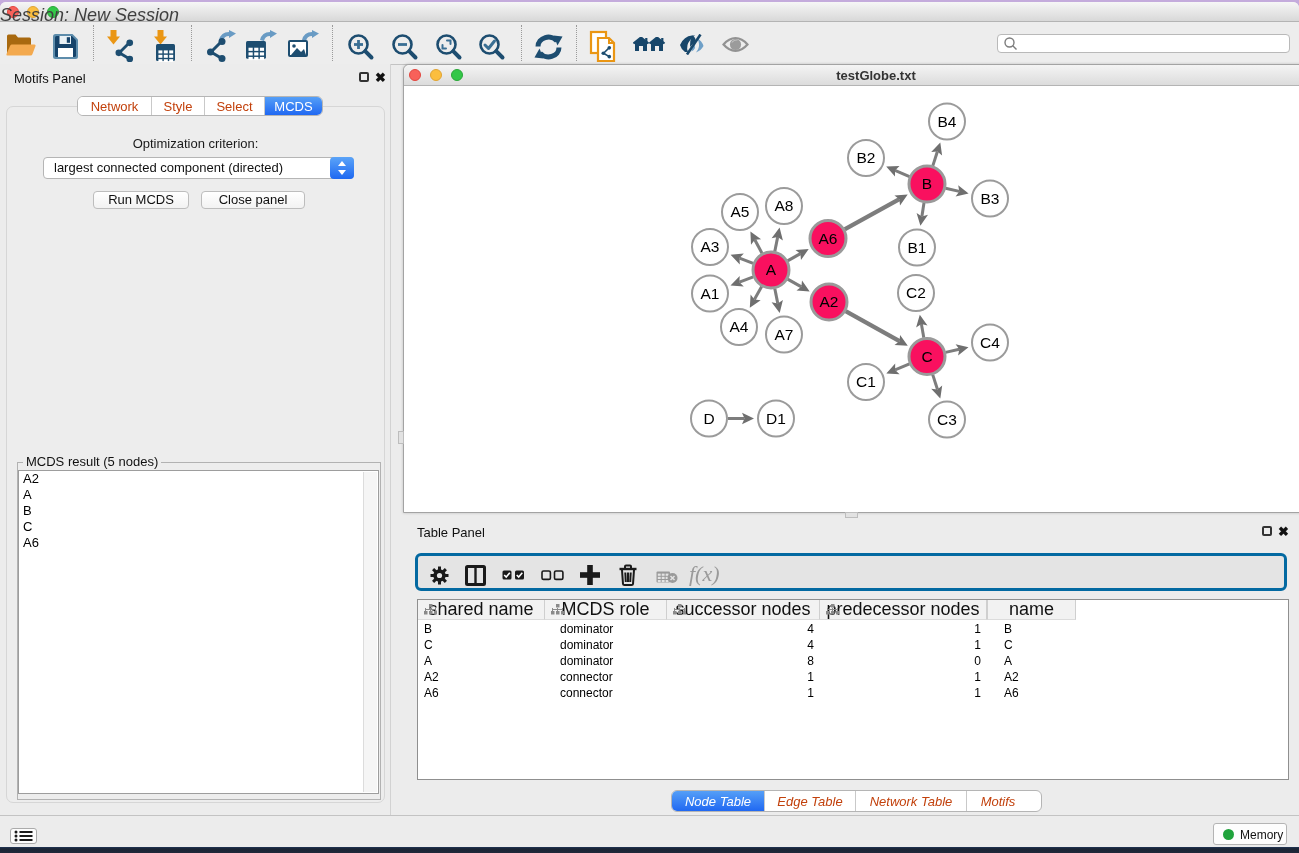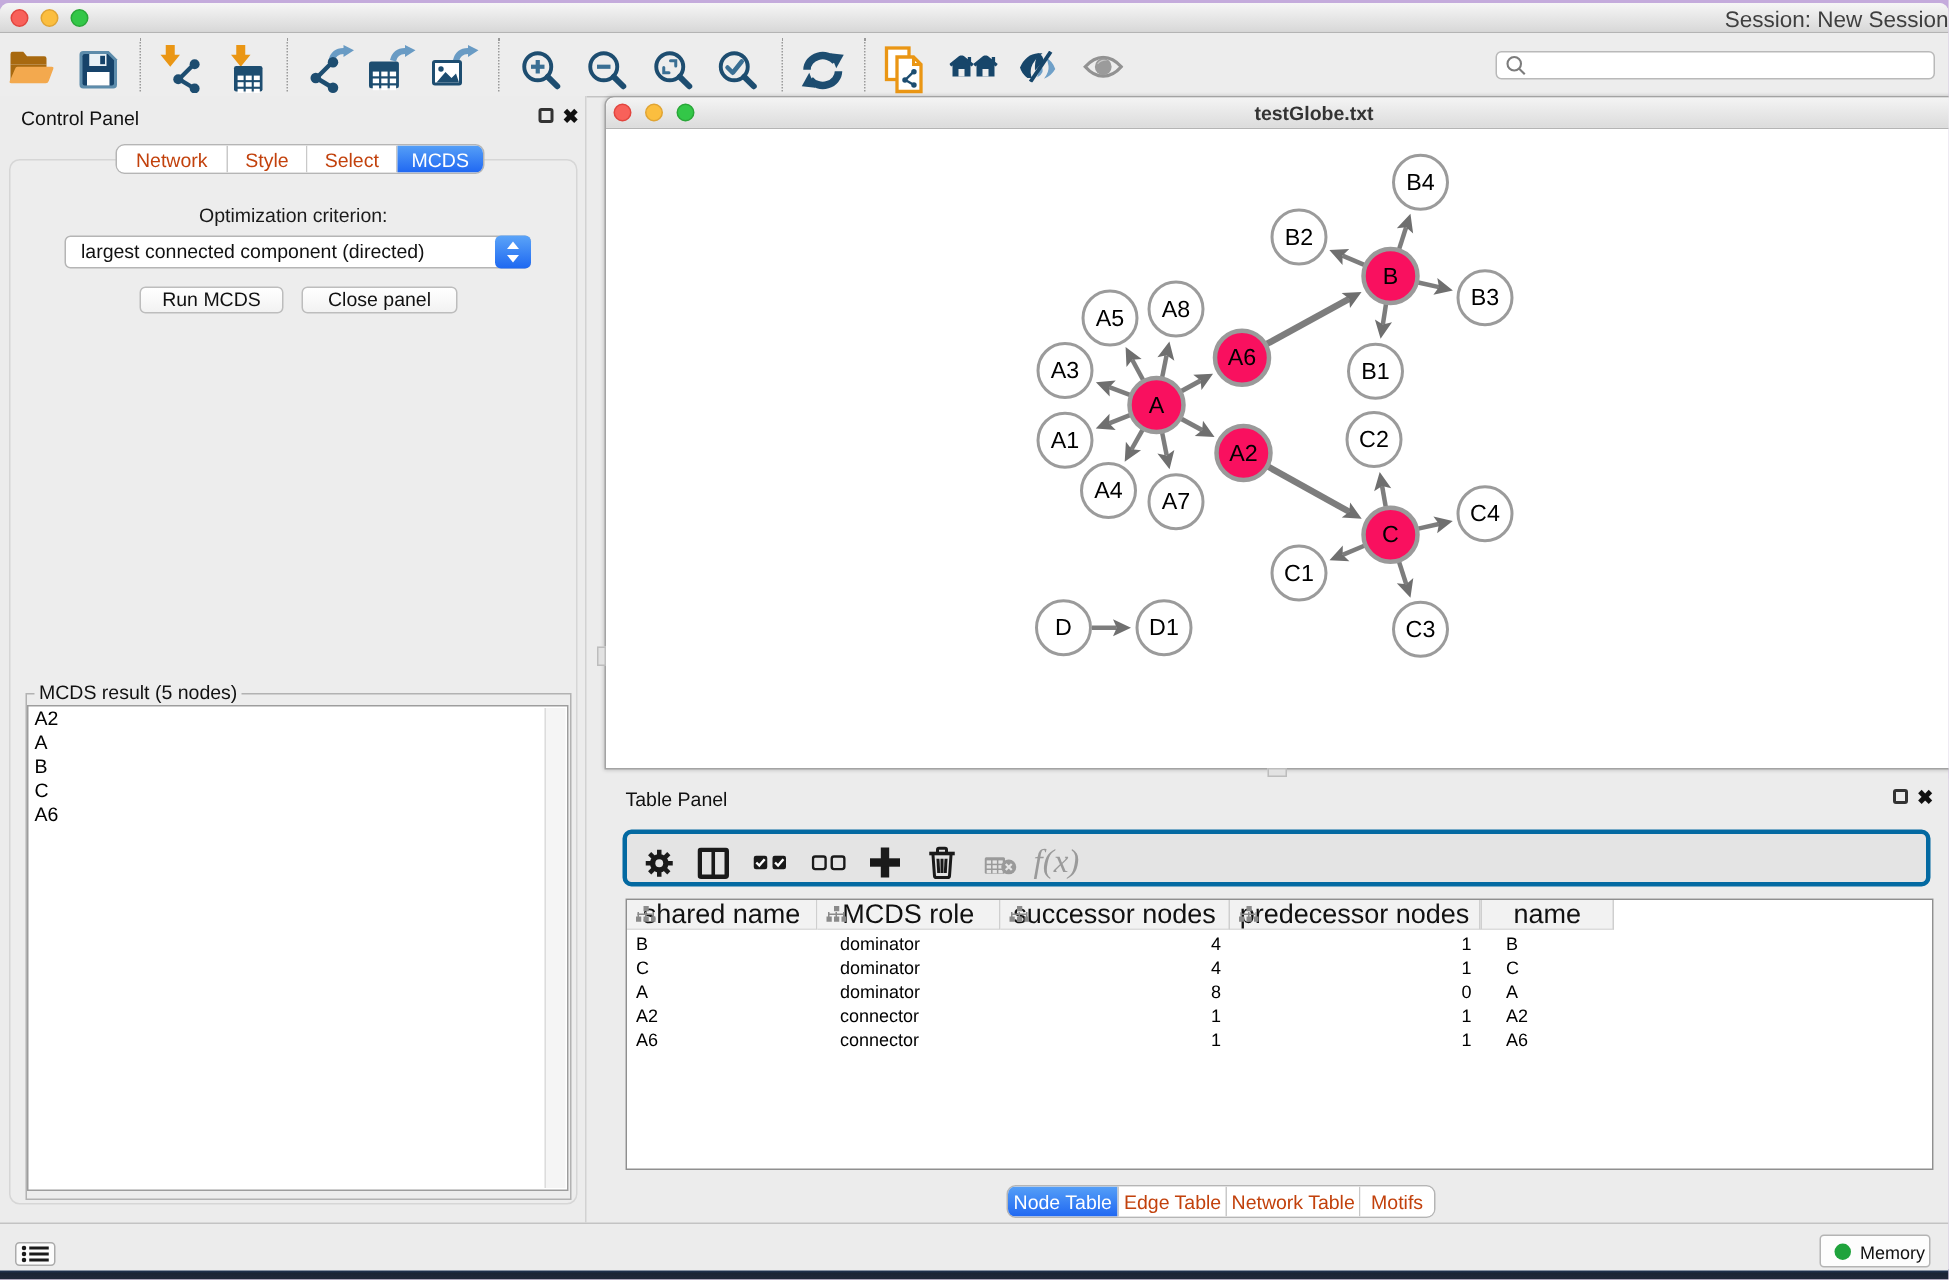--- a/index.html
+++ b/index.html
@@ -6,22 +6,22 @@
 html,body { width:1299px; height:853px; overflow:hidden; }
 body { font-family:"Liberation Sans", sans-serif; background:#c4abdc; position:relative; }
 #desk-bottom { position:absolute; left:0; top:846px; width:1299px; height:7px;
   background:linear-gradient(#25406b,#1a2434 40%, #20283a); }
 #win { position:absolute; left:0; top:2px; width:1299px; height:845px; background:#ececec;
   border-radius:6px 6px 0 0; }
 
 #titlebar { position:absolute; left:0; top:0; width:1299px; height:20px;
   background:linear-gradient(#f6f6f6,#d8d8d8); border-radius:6px 6px 0 0;
   border-bottom:1px solid #b4b4b4; }
-#titlebar .title { position:absolute; left:0; right:0; top:3px; text-align:right;
-  font-size:15px; color:#3f3f3f; }
+#titlebar .title { position:absolute; left:0; right:0; top:3px; text-align:left;
+  font-size:18px; color:#3f3f3f;font-style:italic; }
 .tl { position:absolute; top:4px; width:12px; height:12px; border-radius:50%; }
 
 #toolbar { position:absolute; left:0; top:20px; width:1299px; height:43px; background:#ededed;
   border-bottom:1px solid #c3c3c3; }
 .tbsep { position:absolute; top:3px; height:36px; width:0;
   border-left:1px dotted #9a9a9a; }
 .tbi { position:absolute; top:5px; }
 #searchbox { position:absolute; left:997px; top:12px; width:293px; height:19px;
   background:#fff; border:1px solid #b9b9b9; border-radius:4px; }
 
@@ -255,21 +255,21 @@
 </svg>
     <div id="searchbox">
         <svg width="16" height="16" viewBox="0 0 16 16" style="position:absolute; left:5px; top:1px;">
           <circle cx="6.5" cy="6.5" r="4.5" fill="none" stroke="#7c7c7c" stroke-width="1.4"></circle>
           <line x1="9.8" y1="9.8" x2="13.5" y2="13.5" stroke="#7c7c7c" stroke-width="1.4"></line>
         </svg>
       </div>
   </div>
 
   <div id="cpanel">
-    <div class="ptitle" style="left:14px; top:7px;">Control Panel</div>
+    <div class="ptitle" style="left:14px; top:7px;">Motifs Panel</div>
     <div class="maxbtn" style="left:359px; top:8px;"></div>
     <div class="closex" style="left:375px; top:6px;">✖</div>
     <div id="cp-inner"></div>
     <div class="seg" style="left:77px; top:32px; width:246px;">
       <div class="sg" style="width:74px;">Network</div>
       <div class="sg" style="width:53px;">Style</div>
       <div class="sg" style="width:60px;">Select</div>
       <div class="sg sel" style="width:57px;">MCDS</div>
     </div>
     <div id="combo">largest connected component (directed)
@@ -497,21 +497,21 @@
       <div class="tr" style="left:142px; top:69px;">connector</div>
       <div class="tr" style="left:300px; top:69px; width:96px; text-align:right;">1</div>
       <div class="tr" style="left:460px; top:69px; width:103px; text-align:right;">1</div>
       <div class="tr" style="left:586px; top:69px;">A2</div>
       <div class="tr" style="left:6px; top:85px;">A6</div>
       <div class="tr" style="left:142px; top:85px;">connector</div>
       <div class="tr" style="left:300px; top:85px; width:96px; text-align:right;">1</div>
       <div class="tr" style="left:460px; top:85px; width:103px; text-align:right;">1</div>
       <div class="tr" style="left:586px; top:85px;">A6</div>
     </div>
-    <div class="seg" style="left:268px; top:271px; width:286px; height:22px;">
+    <div class="seg" style="left:268px; top:271px; width:371px; height:22px;font-style:italic;">
       <div class="sg sel" style="width:93px;">Node Table</div>
       <div class="sg" style="width:91px;">Edge Table</div>
       <div class="sg" style="width:111px;">Network Table</div>
       <div class="sg" style="width:62px;">Motifs</div>
     </div>
   </div>
 
   <div id="statusbar">
     <div id="listbtn">
         <svg width="25" height="14" viewBox="0 0 25 14" style="position:absolute;left:1px;top:0px;">

